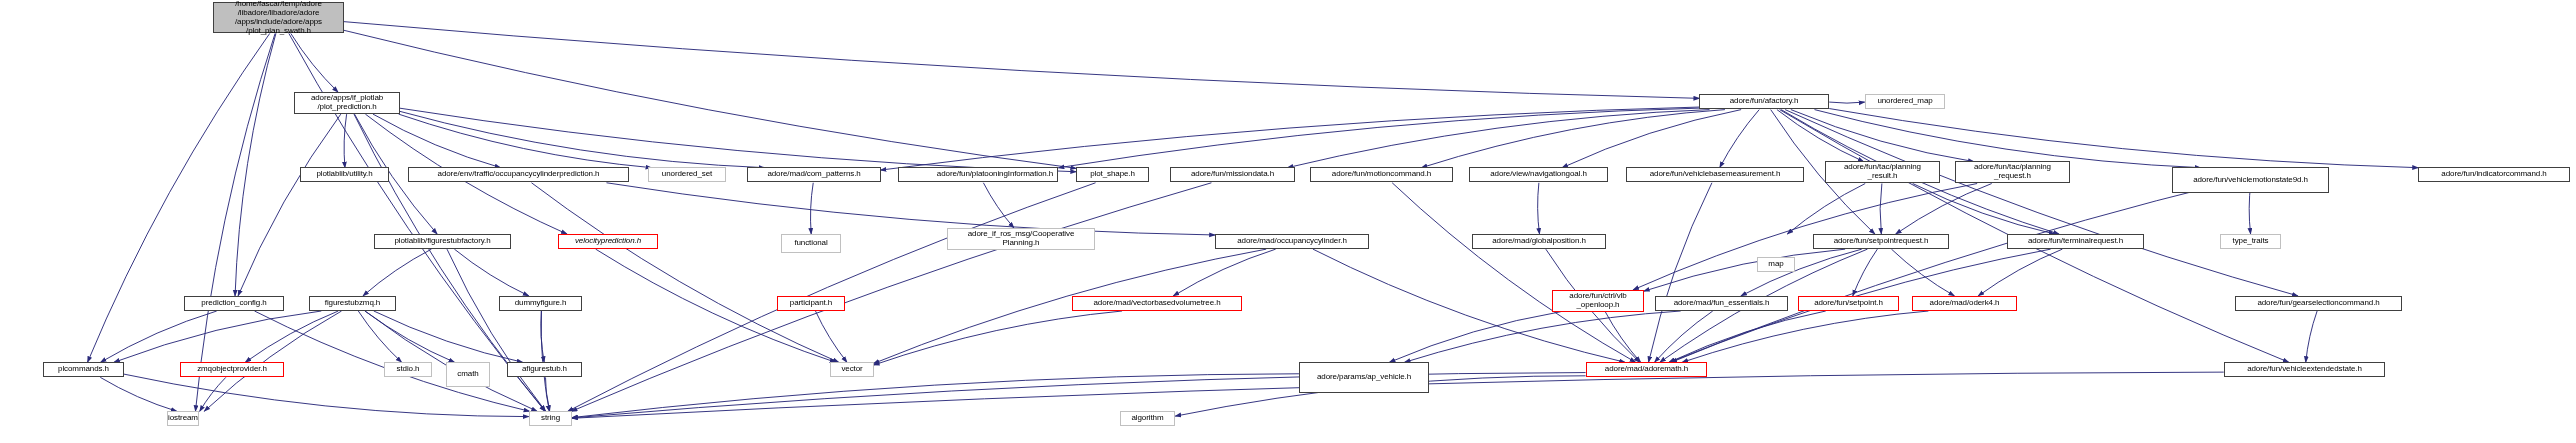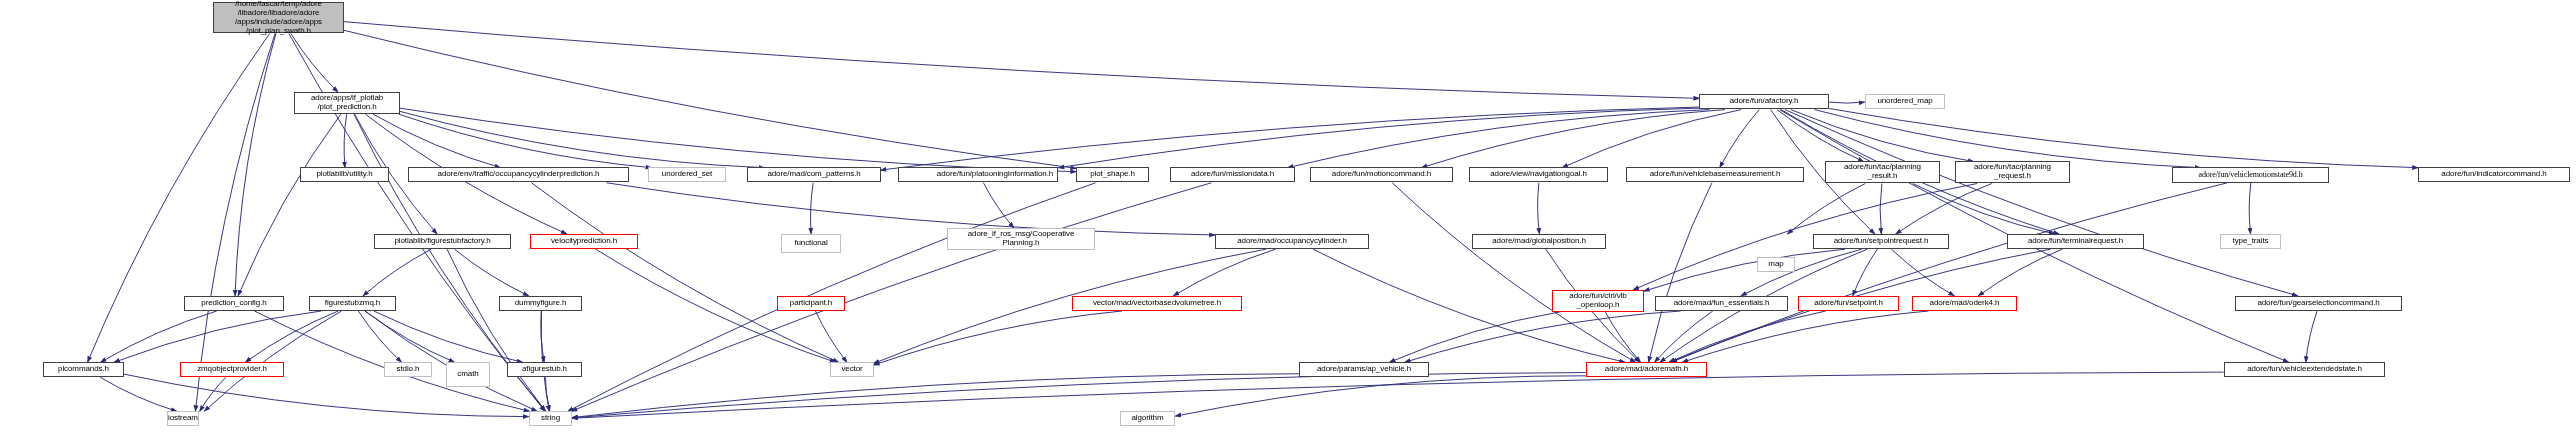--- a/index.html
+++ b/index.html
@@ -153,51 +153,51 @@
       <div class="node hdr" style="left: 898px; top: 167px; width: 160px; height: 15px; padding-left: 34px;">adore/fun/platooningInformation.h</div>
       <div class="node hdr" style="left: 1076px; top: 167px; width: 73px; height: 15px;">plot_shape.h</div>
       <div class="node hdr" style="left: 1170px; top: 167px; width: 125px; height: 15px;">adore/fun/missiondata.h</div>
       <div class="node hdr" style="left: 1310px; top: 167px; width: 143px; height: 15px;">adore/fun/motioncommand.h</div>
       <div class="node hdr" style="left: 1469px; top: 167px; width: 139px; height: 15px;">adore/view/navigationgoal.h</div>
       <div class="node hdr" style="left: 1626px; top: 167px; width: 178px; height: 15px;">adore/fun/vehiclebasemeasurement.h</div>
       <div class="node hdr" style="left: 1825px; top: 161px; width: 115px; height: 22px;">adore/fun/tac/planning
 _result.h</div>
       <div class="node hdr" style="left: 1955px; top: 161px; width: 115px; height: 22px;">adore/fun/tac/planning
 _request.h</div>
-      <div class="node hdr" style="left: 2172px; top: 167px; width: 157px; height: 16px; font-family: Liberation Serif, serif;">adore/fun/vehiclemotionstate9d.h</div>
+      <div class="node hdr" style="left: 2172px; top: 167px; width: 157px; height: 26px;">adore/fun/vehiclemotionstate9d.h</div>
       <div class="node hdr" style="left: 2418px; top: 167px; width: 152px; height: 15px;">adore/fun/indicatorcommand.h</div>
       <div class="node hdr" style="left: 374px; top: 234px; width: 137px; height: 15px;">plotlablib/figurestubfactory.h</div>
-      <div class="node red" style="left: 530px; top: 234px; width: 108px; height: 15px;">velocityprediction.h</div>
+      <div class="node red" style="left: 558px; top: 234px; width: 100px; height: 15px; font-style: italic;">velocityprediction.h</div>
       <div class="node sys" style="left: 781px; top: 234px; width: 60px; height: 19px;">functional</div>
       <div class="node sys" style="left: 947px; top: 228px; width: 148px; height: 22px;">adore_if_ros_msg/Cooperative
 Planning.h</div>
       <div class="node hdr" style="left: 1215px; top: 234px; width: 154px; height: 15px;">adore/mad/occupancycylinder.h</div>
       <div class="node hdr" style="left: 1472px; top: 234px; width: 134px; height: 15px;">adore/mad/globalposition.h</div>
       <div class="node sys" style="left: 1757px; top: 234px; width: 38px; height: 15px; margin-top: 23px;">map</div>
       <div class="node hdr" style="left: 1813px; top: 234px; width: 136px; height: 15px;">adore/fun/setpointrequest.h</div>
       <div class="node hdr" style="left: 2007px; top: 234px; width: 137px; height: 15px;">adore/fun/terminalrequest.h</div>
       <div class="node sys" style="left: 2220px; top: 234px; width: 61px; height: 15px;">type_traits</div>
       <div class="node hdr" style="left: 184px; top: 296px; width: 100px; height: 15px;">prediction_config.h</div>
       <div class="node hdr" style="left: 309px; top: 296px; width: 87px; height: 15px;">figurestubzmq.h</div>
       <div class="node hdr" style="left: 499px; top: 296px; width: 83px; height: 15px;">dummyfigure.h</div>
       <div class="node red" style="left: 777px; top: 296px; width: 68px; height: 15px;">participant.h</div>
-      <div class="node red" style="left: 1072px; top: 296px; width: 170px; height: 15px;">vector/mad/vectorbasedvolumetree.h</div>
+      <div class="node red" style="left: 1072px; top: 296px; width: 170px; height: 15px;">adore/mad/vectorbasedvolumetree.h</div>
       <div class="node red" style="left: 1552px; top: 290px; width: 92px; height: 22px;">adore/fun/ctrl/vlb
 _openloop.h</div>
       <div class="node hdr" style="left: 1655px; top: 296px; width: 133px; height: 15px;">adore/mad/fun_essentials.h</div>
       <div class="node red" style="left: 1798px; top: 296px; width: 101px; height: 15px;">adore/fun/setpoint.h</div>
       <div class="node red" style="left: 1912px; top: 296px; width: 105px; height: 15px;">adore/mad/oderk4.h</div>
       <div class="node hdr" style="left: 2235px; top: 296px; width: 167px; height: 15px;">adore/fun/gearselectioncommand.h</div>
       <div class="node hdr" style="left: 43px; top: 362px; width: 81px; height: 15px;">plcommands.h</div>
       <div class="node red" style="left: 180px; top: 362px; width: 104px; height: 15px;">zmqobjectprovider.h</div>
       <div class="node sys" style="left: 384px; top: 362px; width: 48px; height: 15px;">stdio.h</div>
       <div class="node sys" style="left: 446px; top: 362px; width: 44px; height: 25px;">cmath</div>
       <div class="node hdr" style="left: 507px; top: 362px; width: 75px; height: 15px;">afigurestub.h</div>
       <div class="node sys" style="left: 830px; top: 362px; width: 44px; height: 15px;">vector</div>
-      <div class="node hdr" style="left: 1299px; top: 362px; width: 130px; height: 15px;">adore/params/ap_vehicle.h</div>
+      <div class="node hdr" style="left: 1299px; top: 362px; width: 130px; height: 31px;">adore/params/ap_vehicle.h</div>
       <div class="node red" style="left: 1586px; top: 362px; width: 121px; height: 15px;">adore/mad/adoremath.h</div>
       <div class="node hdr" style="left: 2224px; top: 362px; width: 161px; height: 15px;">adore/fun/vehicleextendedstate.h</div>
       <div class="node sys" style="left: 167px; top: 411px; width: 32px; height: 15px;">iostream</div>
       <div class="node sys" style="left: 529px; top: 411px; width: 43px; height: 15px;">string</div>
       <div class="node sys" style="left: 1120px; top: 411px; width: 55px; height: 15px;">algorithm</div>
     </div>
 </div>
 
 
 </body></html>

